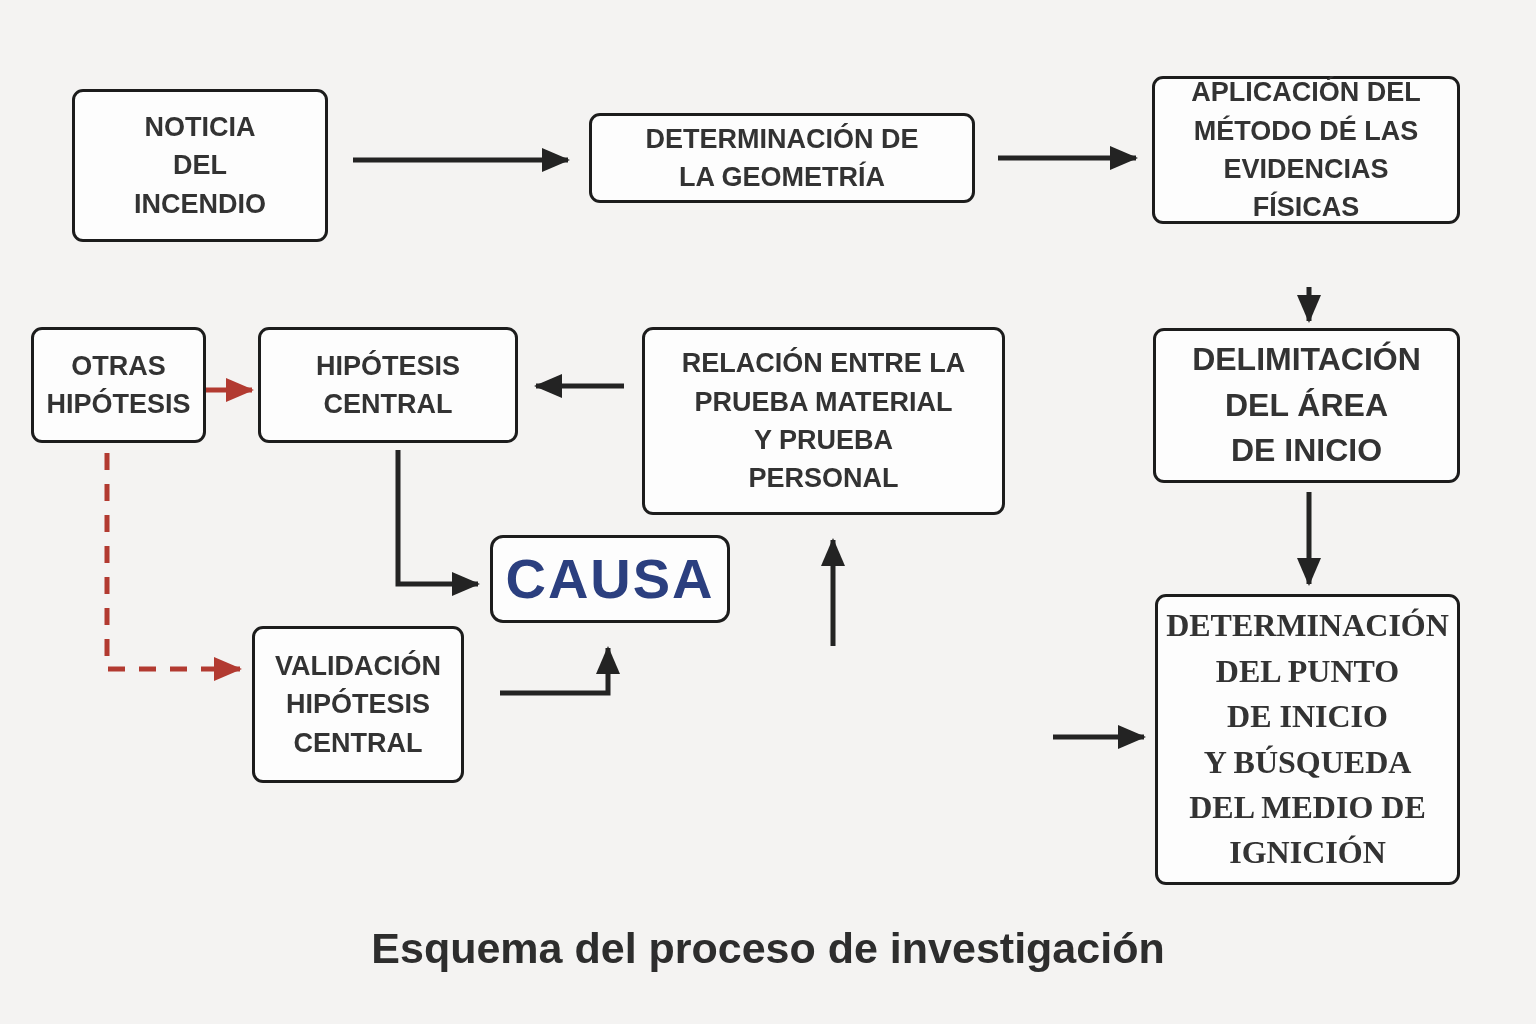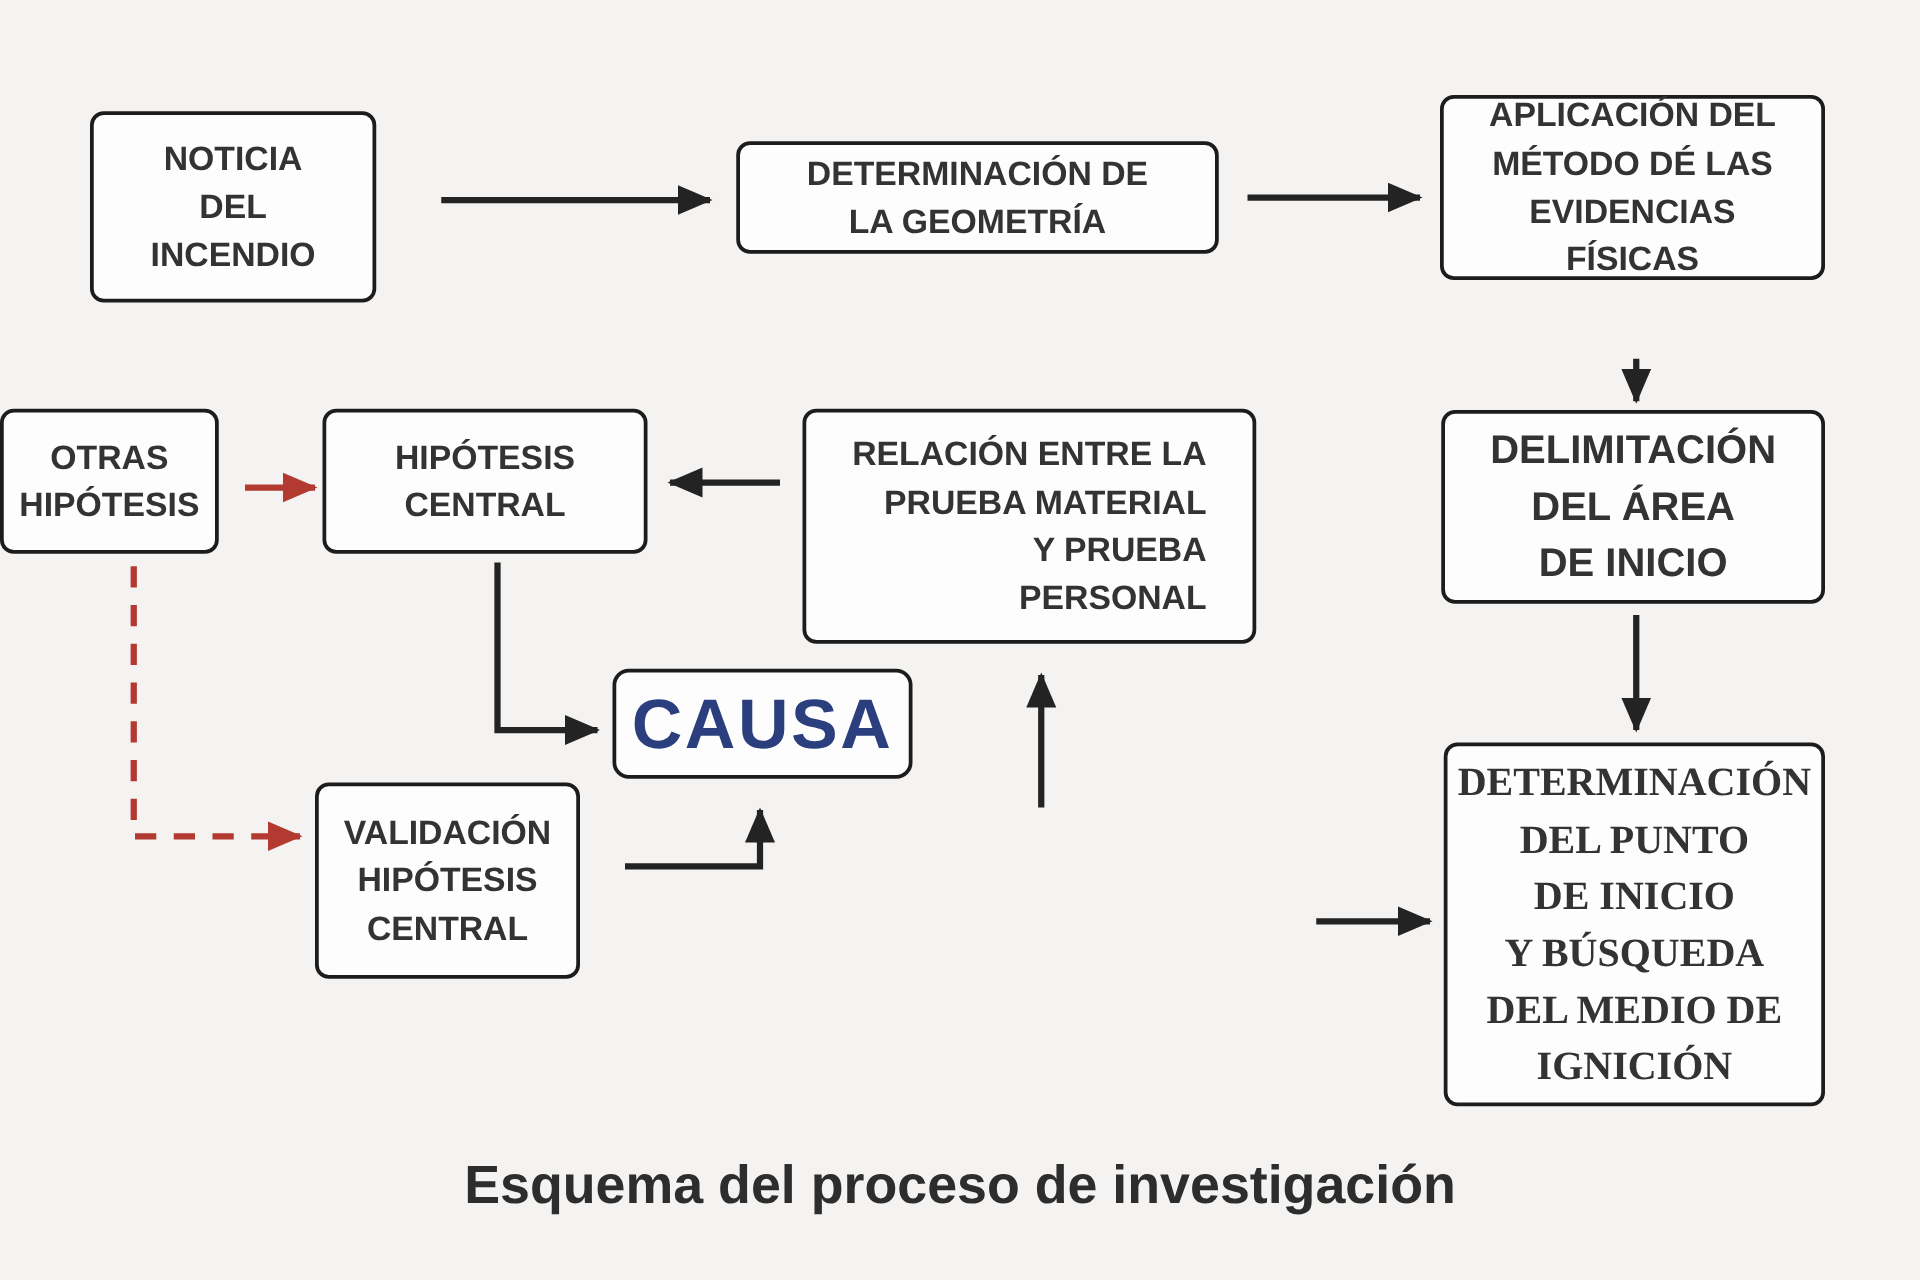--- a/index.html
+++ b/index.html
@@ -74,21 +74,21 @@
     <line class="arrow-black" x1="1309" y1="492" x2="1309" y2="584" marker-end="url(#ah-b)"></line>
     <line class="arrow-black" x1="1053" y1="737" x2="1144" y2="737" marker-end="url(#ah-b)"></line>
     <line class="arrow-black" x1="833" y1="646" x2="833" y2="540" marker-end="url(#ah-b)"></line>
     <line class="arrow-black" x1="624" y1="386" x2="536" y2="386" marker-end="url(#ah-b)"></line>
     <line class="arrow-red" x1="196" y1="390" x2="252" y2="390" marker-end="url(#ah-r)"></line>
     <polyline class="arrow-red-dashed" points="107,453 107,669 240,669" marker-end="url(#ah-r)"></polyline>
     <polyline class="arrow-black" points="398,450 398,584 478,584" marker-end="url(#ah-b)"></polyline>
     <polyline class="arrow-black" points="500,693 608,693 608,648" marker-end="url(#ah-b)"></polyline>
   </svg>
 
-  <div class="node" style="left:72px;top:89px;width:229px;height:153px;">
+  <div class="node" style="left:72px;top:89px;width:256px;height:153px;">
     <span class="node-label">NOTICIA
 DEL
 INCENDIO</span>
   </div>
 
   <div class="node" style="left:589px;top:113px;width:386px;height:90px;">
     <span class="node-label">DETERMINACIÓN DE
 LA GEOMETRÍA</span>
   </div>
 
@@ -107,28 +107,28 @@
 
   <div class="node big-text" style="left:1155px;top:594px;width:305px;height:291px;font-family:Liberation Serif, serif;">
     <span class="node-label">DETERMINACIÓN
 DEL PUNTO
 DE INICIO
 Y BÚSQUEDA
 DEL MEDIO DE
 IGNICIÓN</span>
   </div>
 
-  <div class="node" style="left:642px;top:327px;width:363px;height:188px;text-align:right;">
+  <div class="node" style="left:642px;top:327px;width:363px;height:188px;">
     <span class="node-label">RELACIÓN ENTRE LA
 PRUEBA MATERIAL
 Y PRUEBA
 PERSONAL</span>
   </div>
 
-  <div class="node" style="left:0;top:327px;width:175px;height:116px;">
+  <div class="node" style="left:31px;top:327px;width:175px;height:116px;">
     <span class="node-label">OTRAS
 HIPÓTESIS</span>
   </div>
 
   <div class="node" style="left:258px;top:327px;width:260px;height:116px;">
     <span class="node-label">HIPÓTESIS
 CENTRAL</span>
   </div>
 
   <div class="node causa" style="left:490px;top:535px;width:240px;height:88px;">

